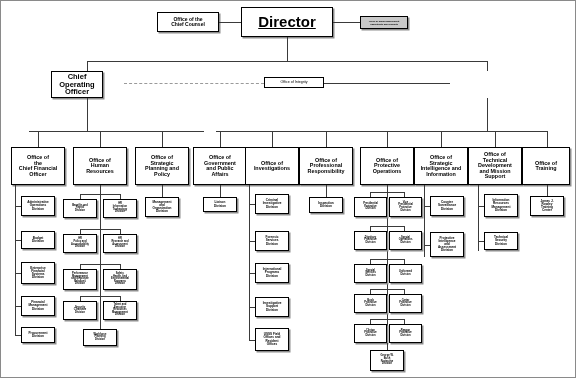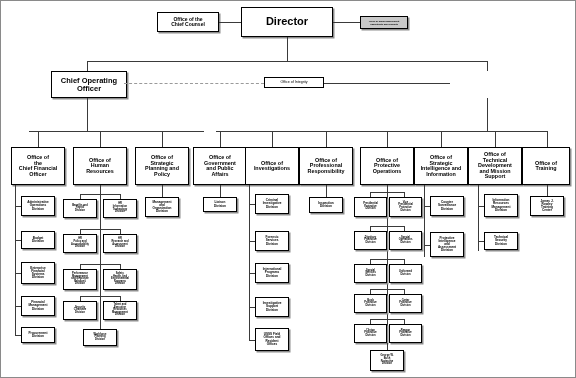--- a/index.html
+++ b/index.html
@@ -28,21 +28,21 @@
     color:#000;
     line-height:1.02;
     overflow:hidden;
     font-weight:bold;
   }
   .box.shadow{ box-shadow:1.5px 1.5px 0 0 #8d8d8d; }
   .box.thick{ border-width:1.5px; }
   .box span{display:block;padding:0 1px;}
 
   
-  .t-director{font-size:11px;border-width:1.5px;}
+  .t-director{font-size:15px;border-width:1.5px;text-decoration:underline;}
   .t-exec{font-size:7.5px;border-width:1.5px;}
   .t-office{font-size:5.4px;border-width:1px;}
   .t-div{font-size:3.1px;border-width:1px;font-weight:bold;}
   .t-tiny{font-size:2.6px;border-width:1px;font-weight:bold;}
   .t-staff{font-size:5px;border-width:1px;}
   .t-integrity{font-size:3.6px;font-weight:normal;border-width:1px;}
   .t-eeo{font-size:2.3px;border-width:1px;}
 
   .line{
     position:absolute;
@@ -74,21 +74,21 @@
     <span>Office of Equal Employment<br>Opportunity and Diversity</span>
   </div>
 
   <div class="line h" style="left:218px;top:21px;width:22px;"></div>
   <div class="line h" style="left:332px;top:21px;width:27px;"></div>
   <div class="line v" style="left:286px;top:36px;height:24px;"></div>
   <div class="line h" style="left:86px;top:60px;width:400px;"></div>
   <div class="line v" style="left:86px;top:60px;height:10px;"></div>
   <div class="line v" style="left:486px;top:60px;height:10px;"></div>
 
-  <div class="box thick shadow t-exec" style="left:50px;top:70px;width:76px;height:27px;">
+  <div class="box thick shadow t-exec" style="left:50px;top:70px;width:52px;height:27px;">
     <span>Chief Operating<br>Officer</span>
   </div>
 
 
   <div class="box t-integrity" style="left:263px;top:76px;width:60px;height:11px;font-weight:normal;">
     <span>Office of Integrity</span>
   </div>
 
   <div class="line dash" style="left:123px;top:82px;width:140px;"></div>
   <div class="line h" style="left:323px;top:82px;width:126px;"></div>

